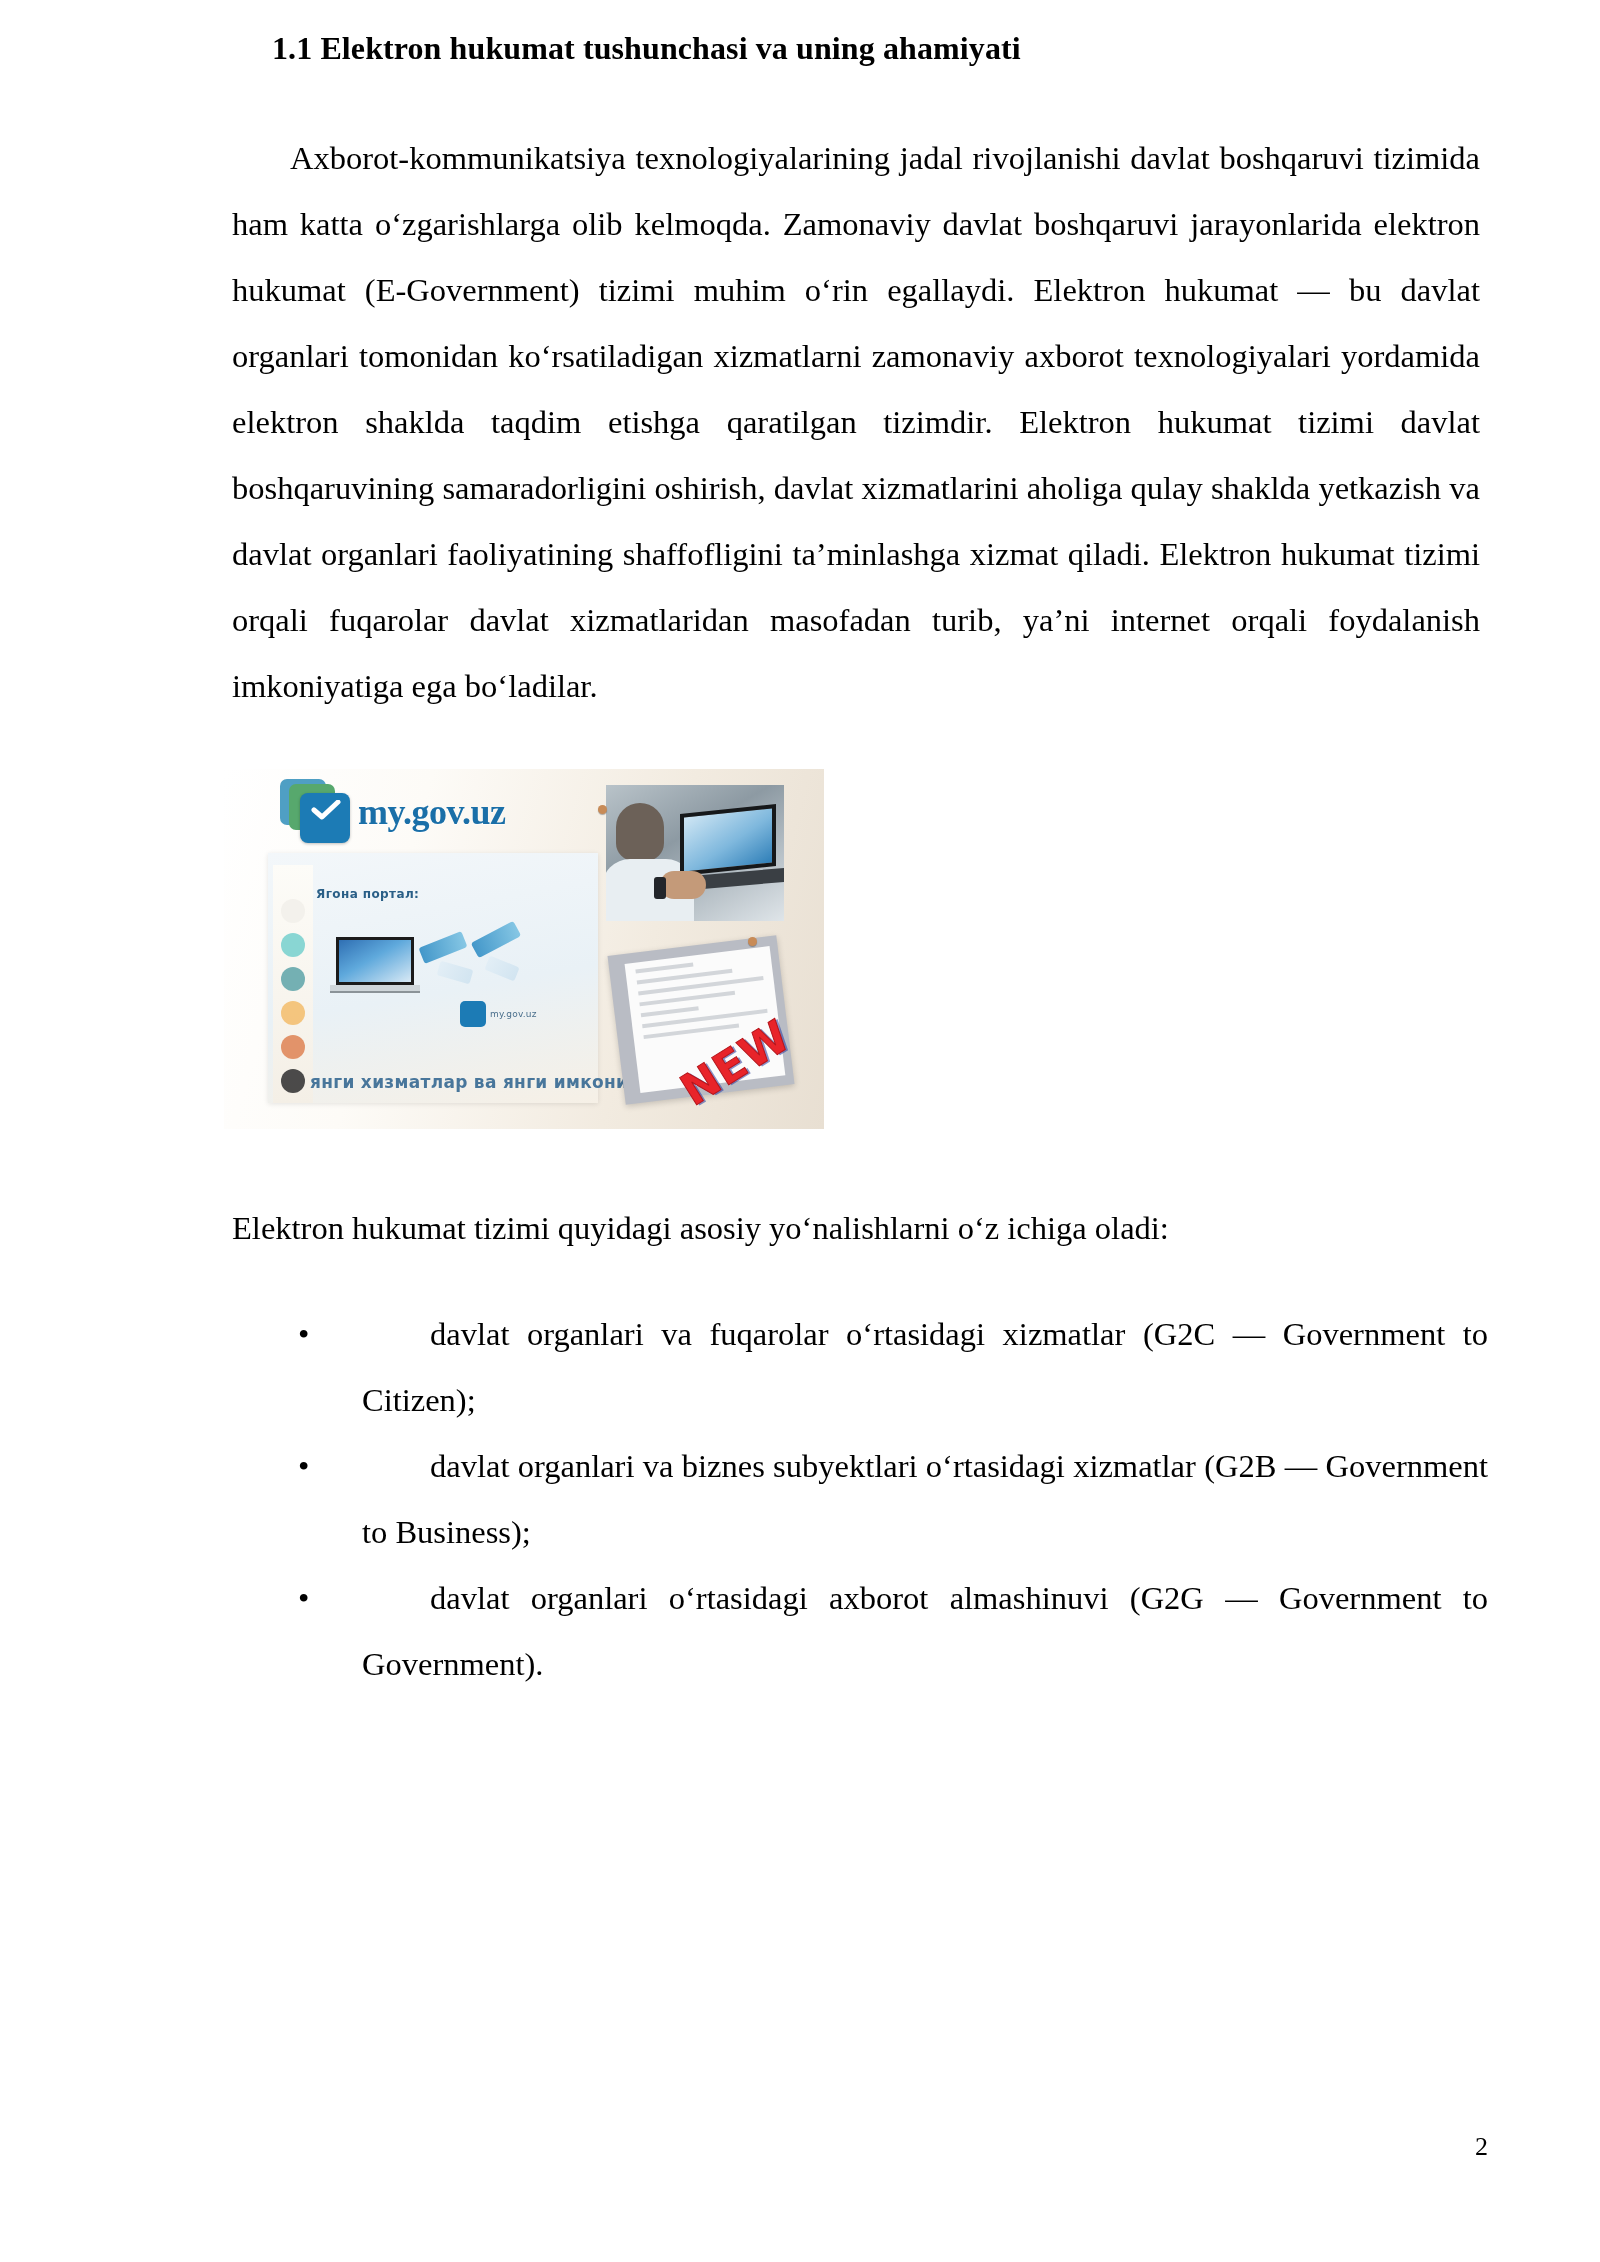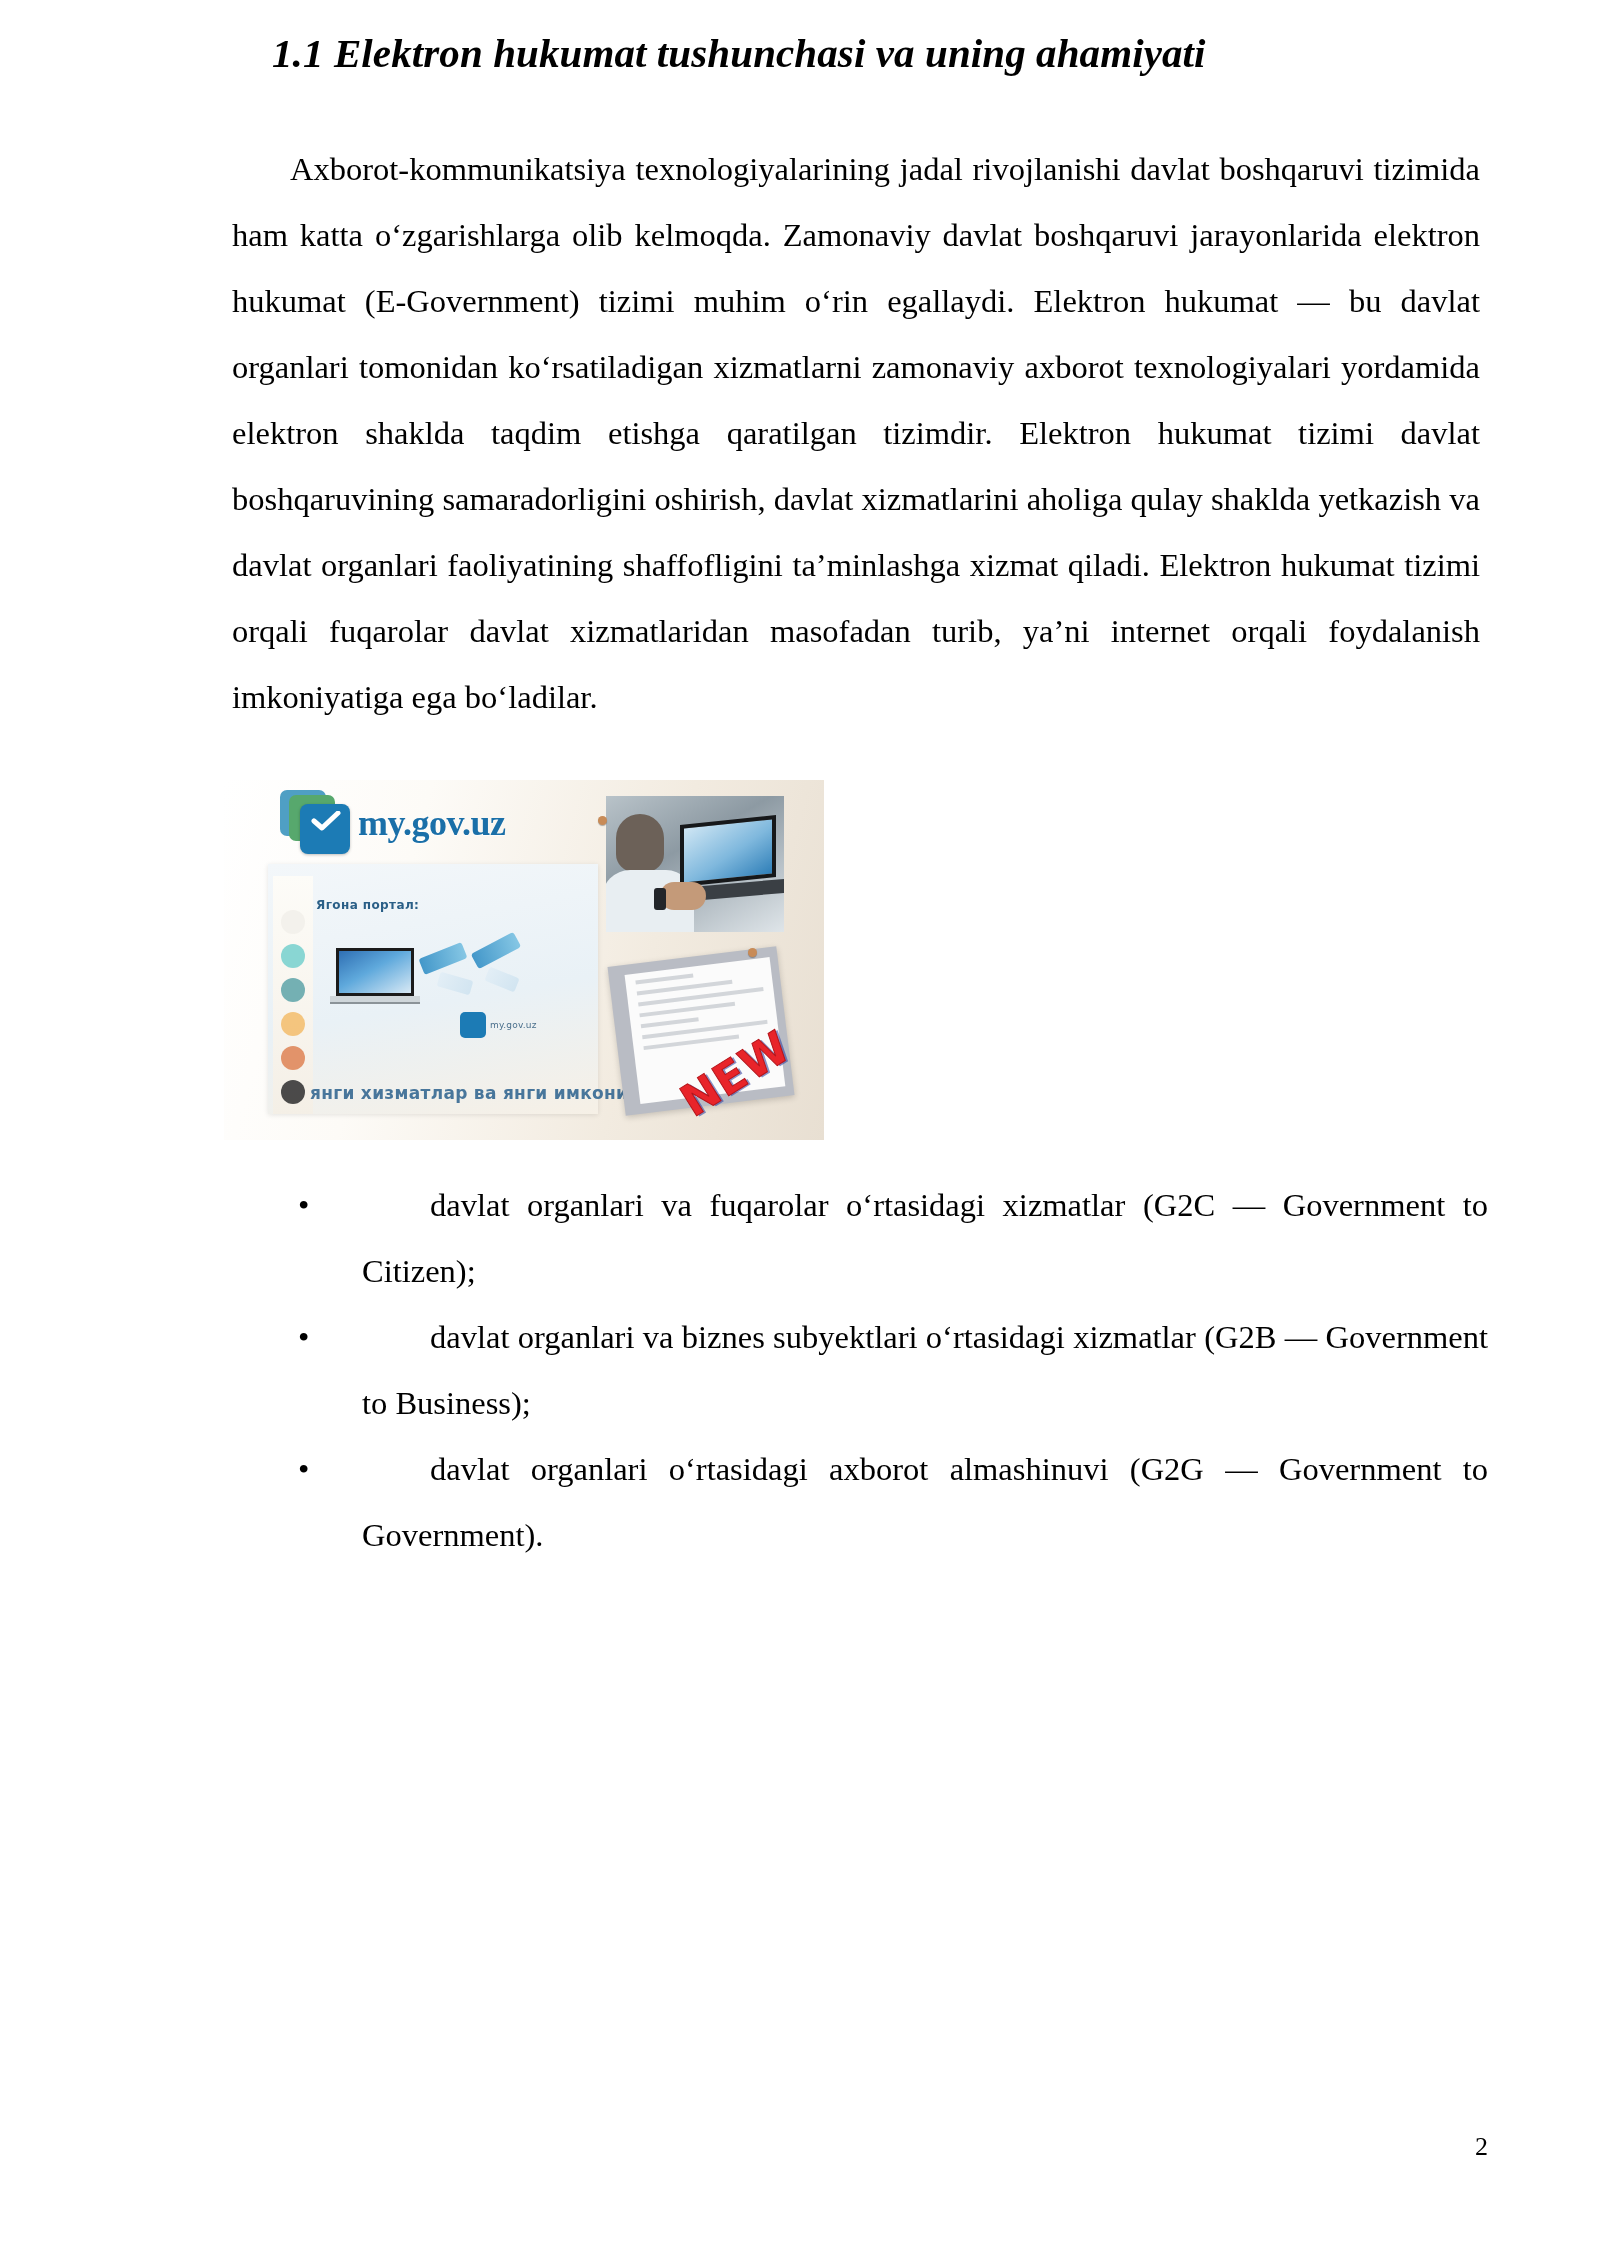--- a/index.html
+++ b/index.html
@@ -30,28 +30,27 @@
   .heading-1 {
     font-size: 33px;
     font-weight: bold;
     line-height: 1.2;
     margin: 0;
     padding-left: 74px;
     padding-top: 138px;
     letter-spacing: 0.1px;
   }
   .heading-2 {
-    font-size: 41px;
+    font-size: 32px;
     font-weight: bold;
     line-height: 1.2;
     margin: 0;
     padding-left: 48px;
     padding-top: 29px;
     letter-spacing: 0.1px;
-    font-style: italic;
   }
 
   
   .para {
     font-size: 32.5px;
     line-height: 66px;
     text-align: justify;
     text-justify: inter-word;
     margin: 8px;
     hyphens: none;
@@ -464,20 +463,21 @@
           </div>
         </div>
 
         <div class="fig-new">NEW</div>
 
         <span class="fig-pin p1"></span>
         <span class="fig-pin p2"></span>
       </div>
     </div>
 
+    <p class="para para-lead">Elektron hukumat tizimi quyidagi asosiy yo‘nalishlarni o‘z ichiga oladi:</p>
 
     <ul class="bullets">
       <li class="bullet-item">
         <span class="dot">•</span>
         <span class="btext">davlat organlari va fuqarolar o‘rtasidagi xizmatlar (G2C — Government to Citizen);</span>
       </li>
       <li class="bullet-item">
         <span class="dot">•</span>
         <span class="btext">davlat organlari va biznes subyektlari o‘rtasidagi xizmatlar (G2B — Government to Business);</span>
       </li>

